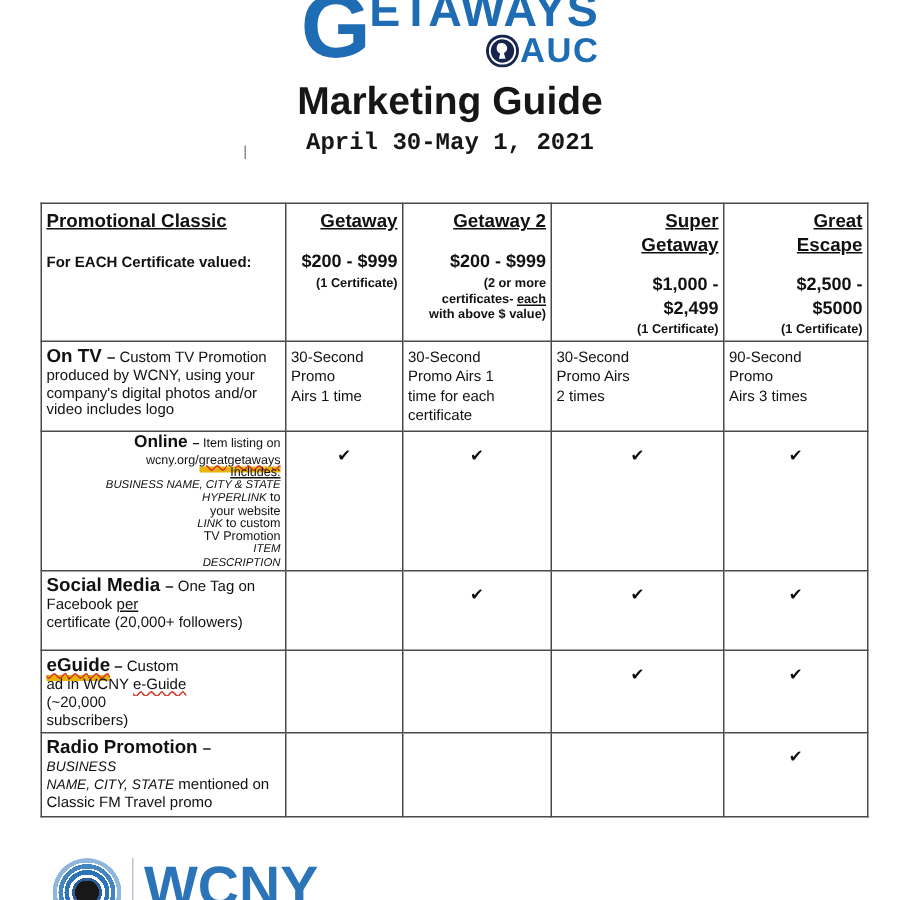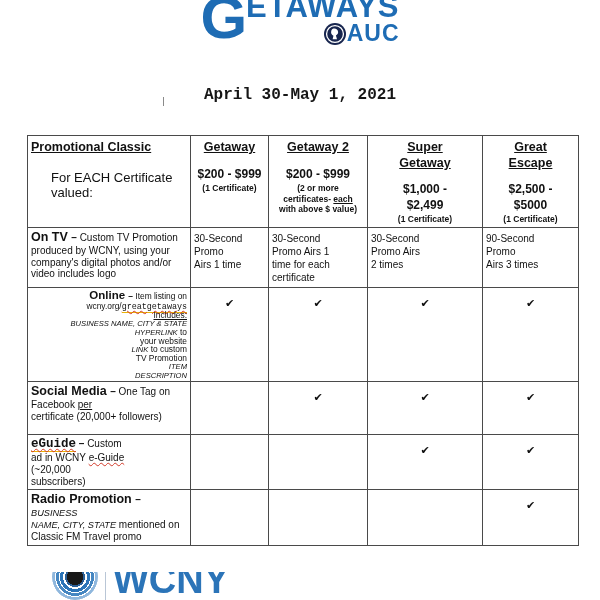--- a/index.html
+++ b/index.html
@@ -34,48 +34,48 @@
   .grid thead tr{height:87px;}
   .grid tbody tr:nth-child(1){height:60px;}
   .grid tbody tr:nth-child(2){height:84px;}
   .grid tbody tr:nth-child(3){height:53px;}
   .grid tbody tr:nth-child(4){height:49px;}
   .grid tbody tr:nth-child(5){height:56px;}
   .grid tbody tr:nth-child(6){height:48px;}
 
   .benefits-th{text-align:left;padding-left:5px;}
   .bh-title{font-size:12.5px;font-weight:bold;text-decoration:underline;padding-top:2px;}
-  .bh-sub{font-size:13px;font-weight:normal;margin-top:16px;margin-left:20px;}
-
-  .plan-th{text-align:center;font-weight:bold;}
+  .bh-sub{font-size:10px;font-weight:bold;margin-top:16px;}
+
+  .plan-th{text-align:right;font-weight:bold;}
   .h-title{font-size:12.5px;text-decoration:underline;white-space:pre-line;line-height:1.25;padding-top:2px;}
   .h-price{font-size:12px;margin-top:11px;white-space:pre-line;line-height:1.3;}
   .h-note{font-size:8.5px;margin-top:1px;white-space:pre-line;line-height:1.25;font-weight:bold;}
 
   .label-cell{font-size:10px;line-height:1.18;padding-left:4px;padding-top:1px;}
   .seg{white-space:pre-line;}
   .lead{font-weight:bold;font-size:12.5px;}
   .b{font-weight:bold;}
   .i{font-style:italic;font-size:9.2px;}
   .u{text-decoration:underline;}
   .sq{text-decoration:underline wavy #d23a2a;text-decoration-thickness:1px;}
-  .u.sq{border-bottom:1px solid #eab308;text-decoration:underline wavy #d23a2a;text-decoration-thickness:1px;font-family:Liberation Mono, monospace;}
+  .u.sq{border-bottom:4px solid #eab308;text-decoration:underline wavy #d23a2a;text-decoration-thickness:1px;}
 
   
   .row-online .label-cell{font-size:8.4px;line-height:1.0;text-align:right;}
   .row-online .lead{font-size:11.5px;}
   .row-online .i{font-size:7.6px;}
 
   .cell-text{font-size:10px;text-align:left;white-space:pre-line;line-height:1.3;padding-top:2px;}
   .check-cell{text-align:center;}
   .check{font-size:11px;display:inline-block;margin-top:7px;color:#101010;}
 
   
-  .footer{position:absolute;top:572px;left:36px;height:28px;width:340px;overflow:hidden;
-    display:flex;align-items:flex-end;}
+  .footer{position:absolute;top:572px;left:19px;height:28px;width:340px;overflow:hidden;
+    display:flex;align-items:flex-start;}
   .wcny-circle{width:46px;height:46px;border-radius:50%;flex:0 0 auto;margin-left:16px;
     background:radial-gradient(circle at 50% 50%,
       #181818 0 8px, #2b5f96 8px 10px, #ffffff 10px 12px,
       #2b74b8 12px 15px, #ffffff 15px 16px, #4586c1 16px 19px,
       #ffffff 19px 20px, #8fb7dd 20px 23px, #ffffff 23px);}
   .wcny-divider{width:1px;height:40px;background:#b9c6d6;margin:0 7px;flex:0 0 auto;}
   .wcny-text{font-size:38px;line-height:40px;font-weight:bold;color:#2b74b8;letter-spacing:0px;}
 </style>
 </head>
 <body>
@@ -94,20 +94,21 @@
               <circle cx="12" cy="12" r="9.2" fill="none" stroke="#ffffff" stroke-width="1.4"></circle>
               <path d="M9.2 6.6c3-1.4 6 0.4 6.2 3.2 0.1 1.8-0.9 3-2.4 3.7l1.2 4.1H9.4l0.9-3.8c-1.8-0.8-2.9-2.4-2.5-4.3 0.2-1.2 0.6-2.3 1.4-2.9z" fill="#ffffff"></path>
             </svg>
           </span>
           <span class="logo-auc">AUC</span>
         </span>
       </span>
     </div>
   </div>
 
+  <div class="doc-title">Marketing Guide</div>
   <div class="doc-subtitle">April 30-May 1, 2021</div>
   <div class="cursor-mark"></div>
 
   <table class="grid" id="grid">
       <colgroup>
         <col style="width: 163px;">
         <col style="width: 78px;">
         <col style="width: 99px;">
         <col style="width: 115px;">
         <col style="width: 96px;">

